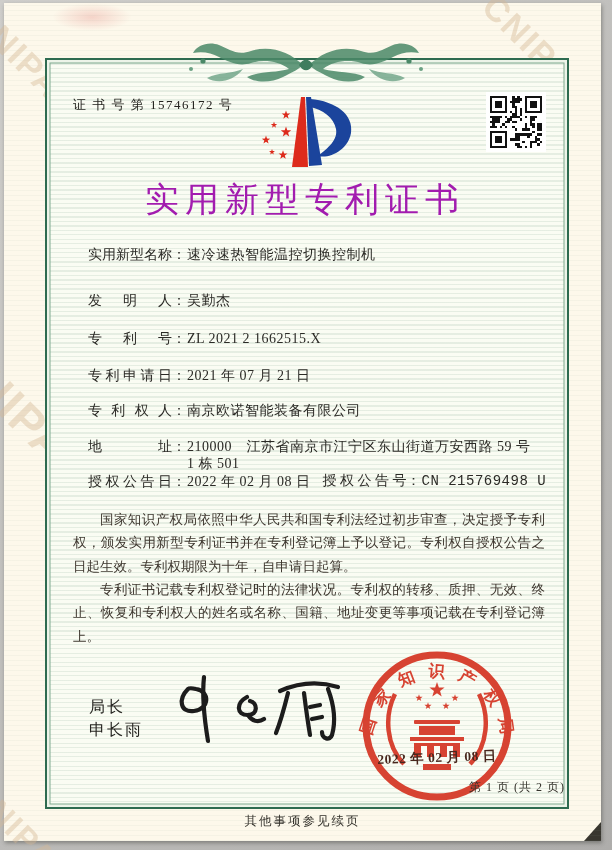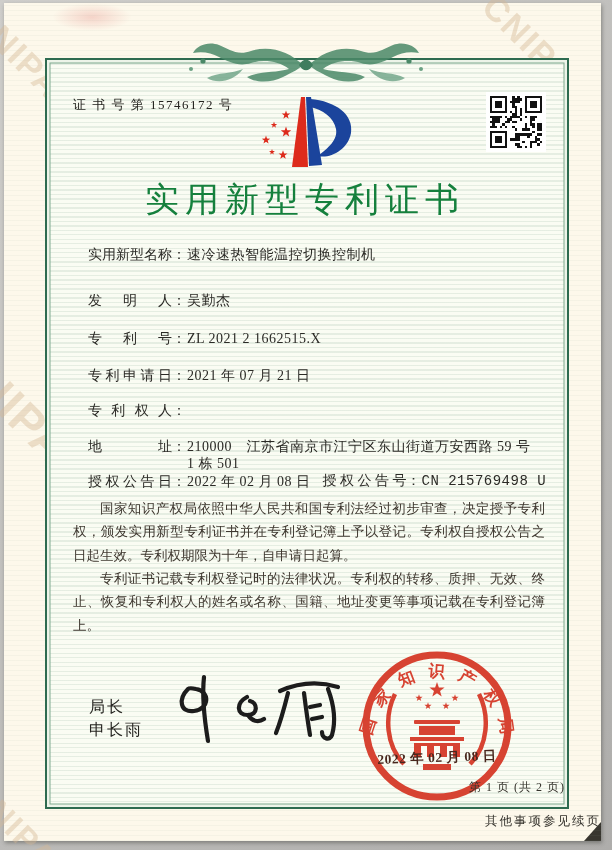--- a/index.html
+++ b/index.html
@@ -26,36 +26,36 @@
       box-shadow:inset 0 0 0 2.5px rgba(250,252,243,.9),inset 0 0 0 3.5px #7ea98f;
       background-color:#fafcf3;
       background-image:repeating-linear-gradient(0deg,rgba(122,162,138,.16) 0 1px,transparent 1px 4.5px);}
   .flourish{position:absolute;left:177px;top:39px;z-index:3;}
   .content{position:absolute;inset:0;z-index:4;color:#2d2c2a;padding-left:48px;}
   .certno{position:absolute;left:69px;top:93px;font-size:13px;letter-spacing:1.5px;color:#24231f;}
   .qr{position:absolute;left:482px;top:89px;width:60px;height:60px;background:#fff;
       display:flex;align-items:center;justify-content:center;}
   .logo{position:absolute;left:226px;top:90px;}
   .title{position:absolute;left:41px;top:174px;width:520px;text-align:center;
-      font-size:34px;letter-spacing:6px;color:#15803d;}
+      font-size:34px;letter-spacing:6px;color:#a21caf;}
   .frow{position:absolute;left:84px;display:flex;font-size:14px;color:#2b2a26;line-height:17px;}
   .flabel{width:84px;flex:0 0 84px;text-align:justify;text-align-last:justify;}
   .fcolon{width:15px;flex:0 0 15px;}
   .fvalue{letter-spacing:.5px;}
   .addr{max-width:354px;}
   .grant-group2{display:flex;margin-left:12px;font-family:Liberation Mono, monospace;}
-  .body-text{position:absolute;left:69px;top:494px;width:472px;font-size:13.5px;
+  .body-text{position:absolute;left:69px;top:505px;width:472px;font-size:13.5px;
       line-height:1.73;text-align:justify;color:#3e372f;}
   .body-text p{margin:0;text-indent:2em;}
   .sig-label{position:absolute;left:85px;font-size:16px;color:#24231f;letter-spacing:2px;}
   .signature-svg{position:absolute;left:148px;top:662px;}
   .seal{position:absolute;left:353px;top:643px;opacity:.95;}
   .page-info{position:absolute;left:41px;top:776px;width:520px;text-align:right;
       font-size:12px;letter-spacing:1px;color:#35332c;}
-  .note{position:absolute;left:0;top:810px;width:597px;text-align:right;
+  .note{position:absolute;left:0;top:810px;width:597px;text-align:center;
       font-size:12.5px;letter-spacing:2px;color:#33312b;}
 </style>
 </head>
 <body>
 
 <div id="screen">
   <div class="paper">
     <div class="smudge"></div>
 
     <div class="wm" style="left:-14px;top:-4px;font-size:34px;">CNIPA</div>
@@ -328,20 +328,21 @@
           <span class="fvalue">ZL 2021 2 1662515.X</span>
       </div>
       <div class="frow" style="top:364px;">
         <span class="flabel">专利申请日</span>
           <span class="fcolon">：</span>
           <span class="fvalue">2021 年 07 月 21 日</span>
       </div>
       <div class="frow" style="top:399px;">
         <span class="flabel">专利权人</span>
           <span class="fcolon">：</span>
+          <span class="fvalue">南京欧诺智能装备有限公司</span>
       </div>
       <div class="frow" style="top:435px;">
         <span class="flabel">地址</span>
           <span class="fcolon">：</span>
           <span class="fvalue addr">210000　江苏省南京市江宁区东山街道万安西路 59 号 1 栋 501</span>
       </div>
       <div class="frow" style="top:470px;justify-content:flex-end;">
         <span class="flabel">授权公告日</span>
           <span class="fcolon">：</span>
           <span class="fvalue">2022 年 02 月 08 日</span>

